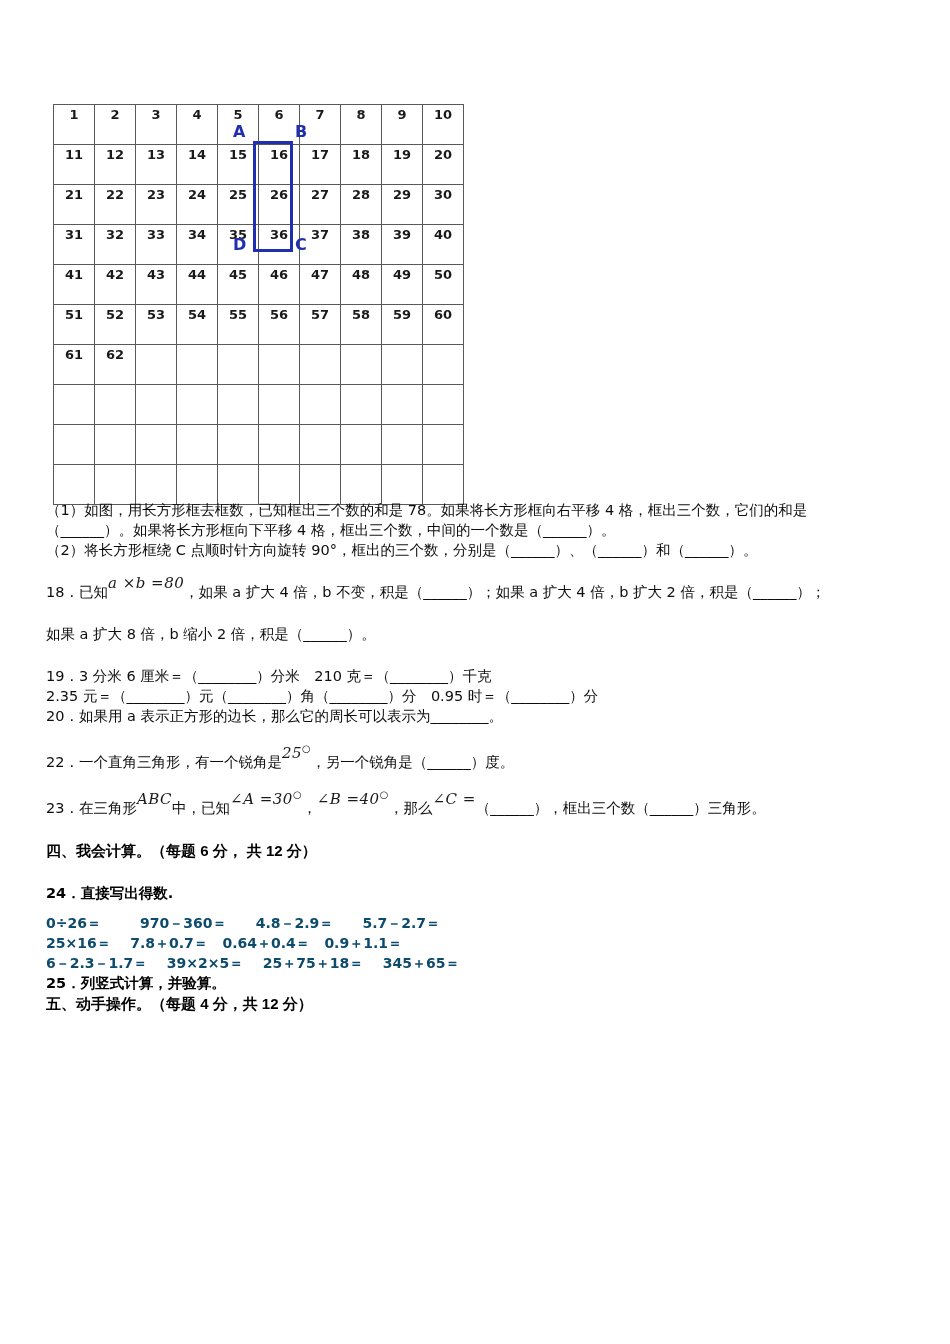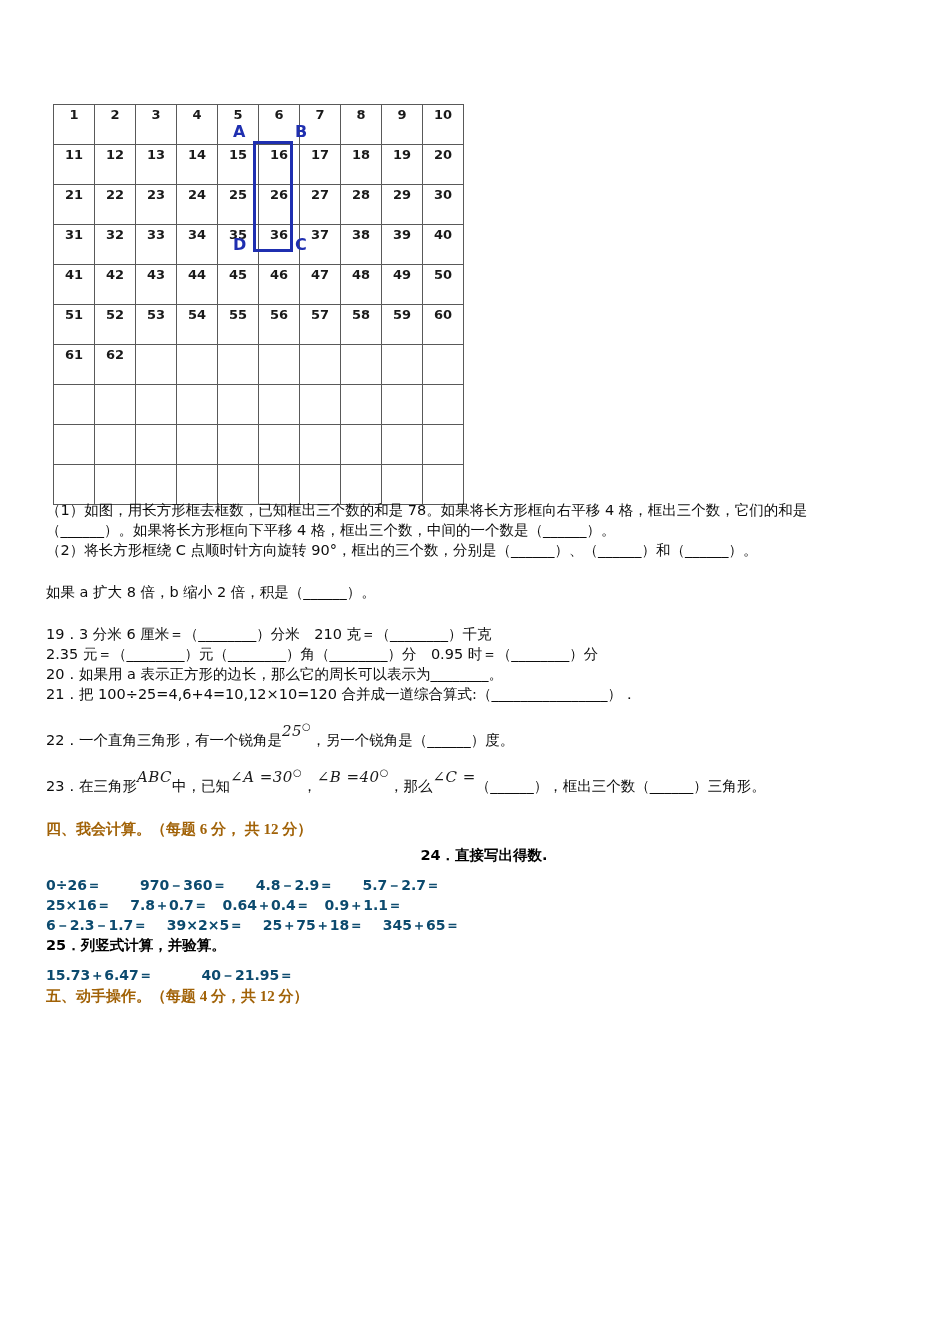--- a/index.html
+++ b/index.html
@@ -73,43 +73,43 @@
   .line {
     font-family: "DejaVu Sans", "Liberation Sans", sans-serif;
     font-size: 14.5px;
     color: #0d0d0d;
     line-height: 20px;
     white-space: nowrap;
   }
   .gap-lg { margin-top: 22px; }
   .gap-md { }
   .gap-sm { margin-top: 10px; }
-  .gap-xs { margin-top: 5px; text-align: center; }
+  .gap-xs { margin-top: 21px; }
 
   .math {
     font-family: "DejaVu Serif", "Liberation Serif", serif;
     font-style: italic;
     font-size: 15px;
     font-weight: normal;
     position: relative;
     top: -9px;
     color: #1a1a1a;
     letter-spacing: 0.5px;
   }
   .math .deg {
     font-style: normal;
     font-size: 10px;
     vertical-align: super;
   }
 
   .sec-head {
-    font-family: Liberation Serif, serif;
+    font-family: Liberation Sans, sans-serif;
     font-size: 15px;
     font-weight: bold;
-    color: #a16207;
+    color: #000000;
     line-height: 22px;
   }
   .calc-row {
     font-family: "DejaVu Sans", sans-serif;
     font-size: 14px;
     font-weight: bold;
     color: #0c4a6e;
     line-height: 20px;
     white-space: pre;
   }
@@ -258,40 +258,39 @@
     <div class="frame-label" style="left:180px; top:133px;">D</div>
     <div class="frame-label" style="left:242px; top:133px;">C</div>
   </div>
 
   <div class="content">
 
     <div class="line">（1）如图，用长方形框去框数，已知框出三个数的和是 78。如果将长方形框向右平移 4 格，框出三个数，它们的和是</div>
     <div class="line gap-md">（______）。如果将长方形框向下平移 4 格，框出三个数，中间的一个数是（______）。</div>
     <div class="line gap-md">（2）将长方形框绕 C 点顺时针方向旋转 90°，框出的三个数，分别是（______）、（______）和（______）。</div>
 
+    <div class="line gap-lg"><span>18．已知</span><span class="math">a ×b =80</span><span>，如果 a 扩大 4 倍，b 不变，积是（______）；如果 a 扩大 4 倍，b 扩大 2 倍，积是（______）；</span></div>
 
     <div class="line gap-lg">如果 a 扩大 8 倍，b 缩小 2 倍，积是（______）。</div>
 
     <div class="line gap-lg">19．3 分米 6 厘米＝（________）分米　210 克＝（________）千克</div>
     <div class="line gap-md">2.35 元＝（________）元（________）角（________）分　0.95 时＝（________）分</div>
 
     <div class="line gap-md">20．如果用 a 表示正方形的边长，那么它的周长可以表示为________。</div>
 
-    <div class="line gap-md">21．把 100÷25=4,6+4=10,12×10=120 合并成一道综合算式:（________________）．</div>
 
     <div class="line gap-lg"><span>22．一个直角三角形，有一个锐角是</span><span class="math"><span>25</span><span class="deg">○</span></span><span>，另一个锐角是（______）度。</span></div>
 
     <div class="line gap-lg"><span>23．在三角形</span><span class="math">ABC</span><span>中，已知</span><span class="math"><span>∠A =30</span><span class="deg">○</span></span><span>，</span><span class="math"><span>∠B =40</span><span class="deg">○</span></span><span>，那么</span><span class="math">∠C =</span><span>（______），框出三个数（______）三角形。</span></div>
 
     <div class="sec-head gap-lg">四、我会计算。（每题 6 分， 共 12 分）</div>
     <div class="qtext gap-xs">24．直接写出得数.</div>
 
     <div class="calc-row gap-sm">0÷26＝        970－360＝      4.8－2.9＝      5.7－2.7＝</div>
     <div class="calc-row gap-md">25×16＝    7.8＋0.7＝   0.64＋0.4＝   0.9＋1.1＝</div>
     <div class="calc-row gap-md">6－2.3－1.7＝    39×2×5＝    25＋75＋18＝    345＋65＝</div>
 
     <div class="qtext gap-md">25．列竖式计算，并验算。</div>
-    <div class="calc-row gap-sm">15.73＋6.47＝          40－21.95＝</div>
 
     <div class="sec-head gap-md">五、动手操作。（每题 4 分，共 12 分）</div>
 
   </div>
 </div>
 
 </body></html>

